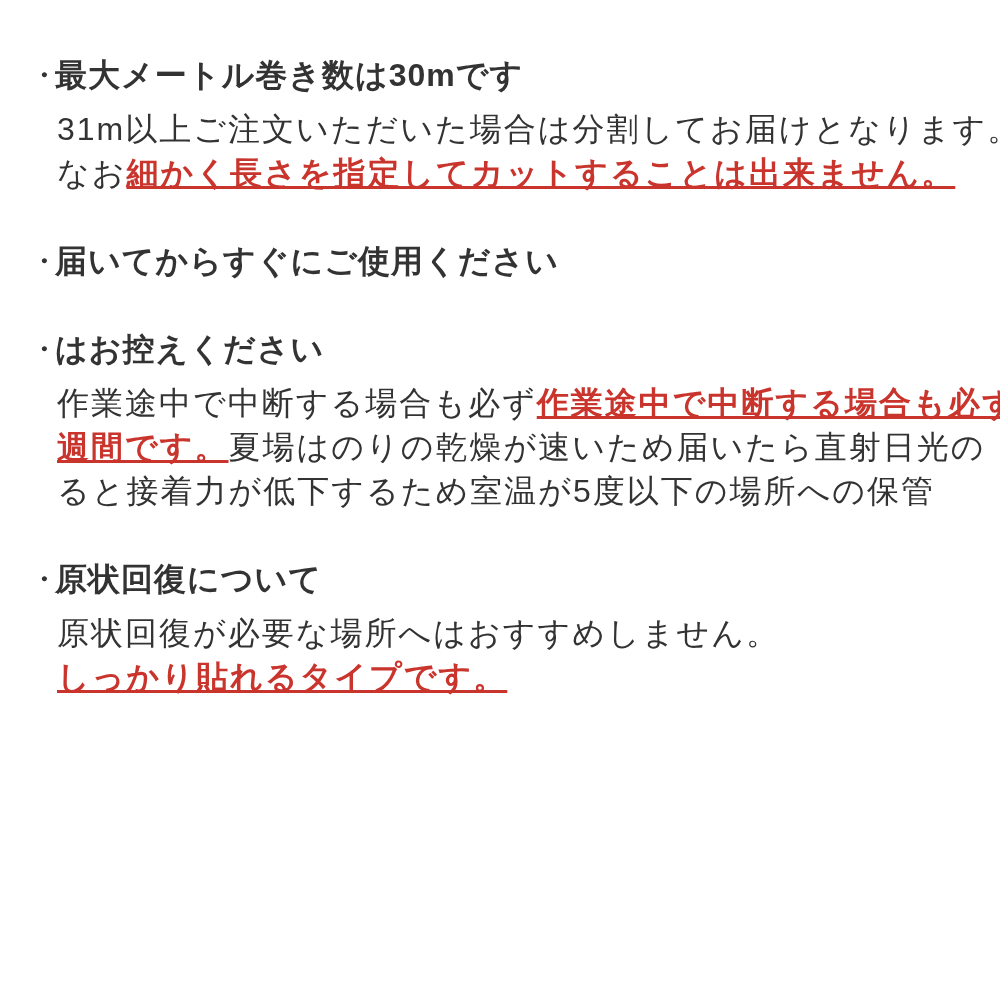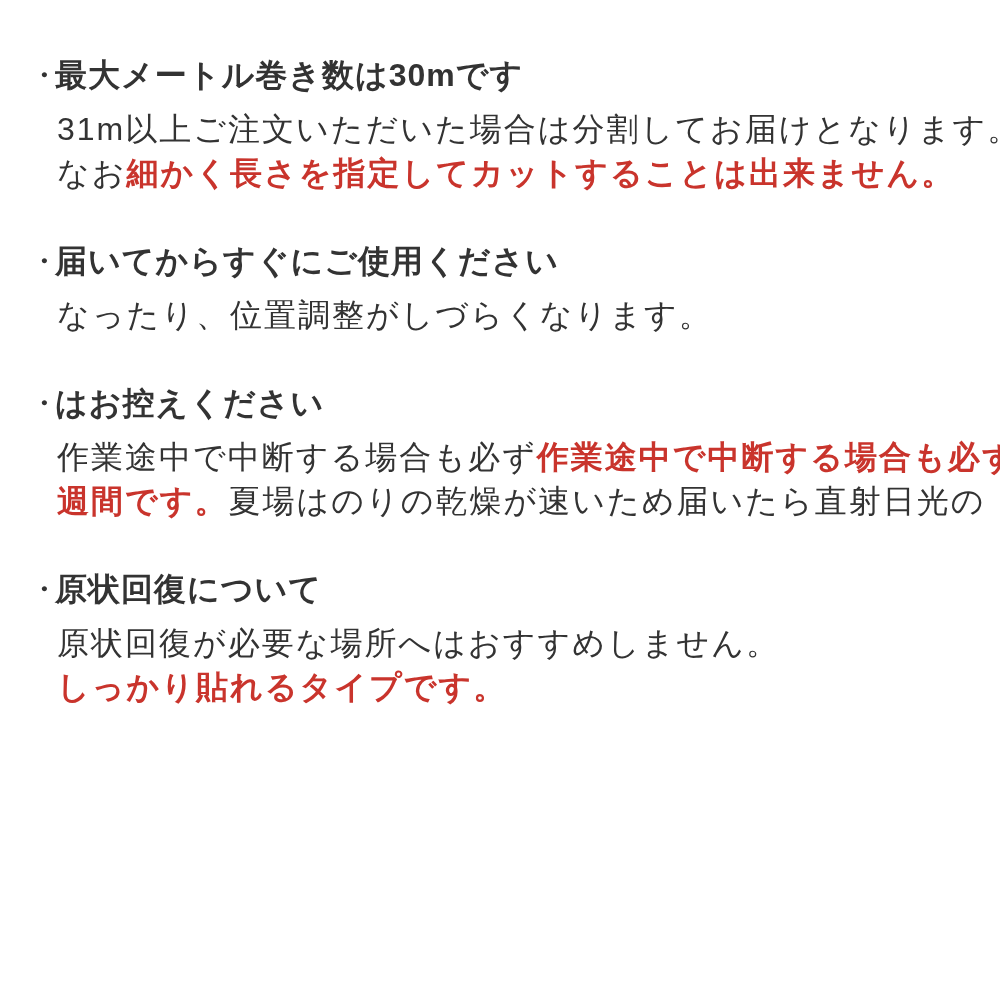--- a/index.html
+++ b/index.html
@@ -52,48 +52,49 @@
     font-size: 32px;
     line-height: 44px;
     letter-spacing: 2px;
     margin-left: 27px;
     white-space: nowrap;
   }
   .run { color: var(--body-text); }
   .run.red {
     color: var(--red);
     font-weight: 700;
+    text-decoration: underline;
   }
 </style>
 </head>
 <body>
 
 <div class="notes">
     <div class="section">
       <div class="heading">
         <span class="bullet">・</span>
         <span class="heading-text">最大メートル巻き数は30mです</span>
       </div>
       <div class="line"><span class="run">31m以上ご注文いただいた場合は分割してお届けとなります。</span></div>
       <div class="line"><span class="run">なお</span><span class="run red">細かく長さを指定してカットすることは出来ません。</span></div>
     </div>
     <div class="section">
       <div class="heading">
         <span class="bullet">・</span>
         <span class="heading-text">届いてからすぐにご使用ください</span>
       </div>
-      <div class="line"><span class="run">なったり、位置調整がしづらくなります。</span></div>
     </div>
     <div class="section">
       <div class="heading">
         <span class="bullet">・</span>
         <span class="heading-text">はお控えください</span>
       </div>
       <div class="line"><span class="run">作業途中で中断する場合も必ず</span><span class="run red">作業途中で中断する場合も必ず</span></div>
       <div class="line"><span class="run red">週間です。</span><span class="run">夏場はのりの乾燥が速いため届いたら直射日光の</span></div>
+      <div class="line"><span class="run">ると接着力が低下するため室温が5度以下の場所への保管</span></div>
     </div>
     <div class="section">
       <div class="heading">
         <span class="bullet">・</span>
         <span class="heading-text">原状回復について</span>
       </div>
       <div class="line"><span class="run">原状回復が必要な場所へはおすすめしません。</span></div>
       <div class="line"><span class="run red">しっかり貼れるタイプです。</span></div>
     </div>
   </div>

